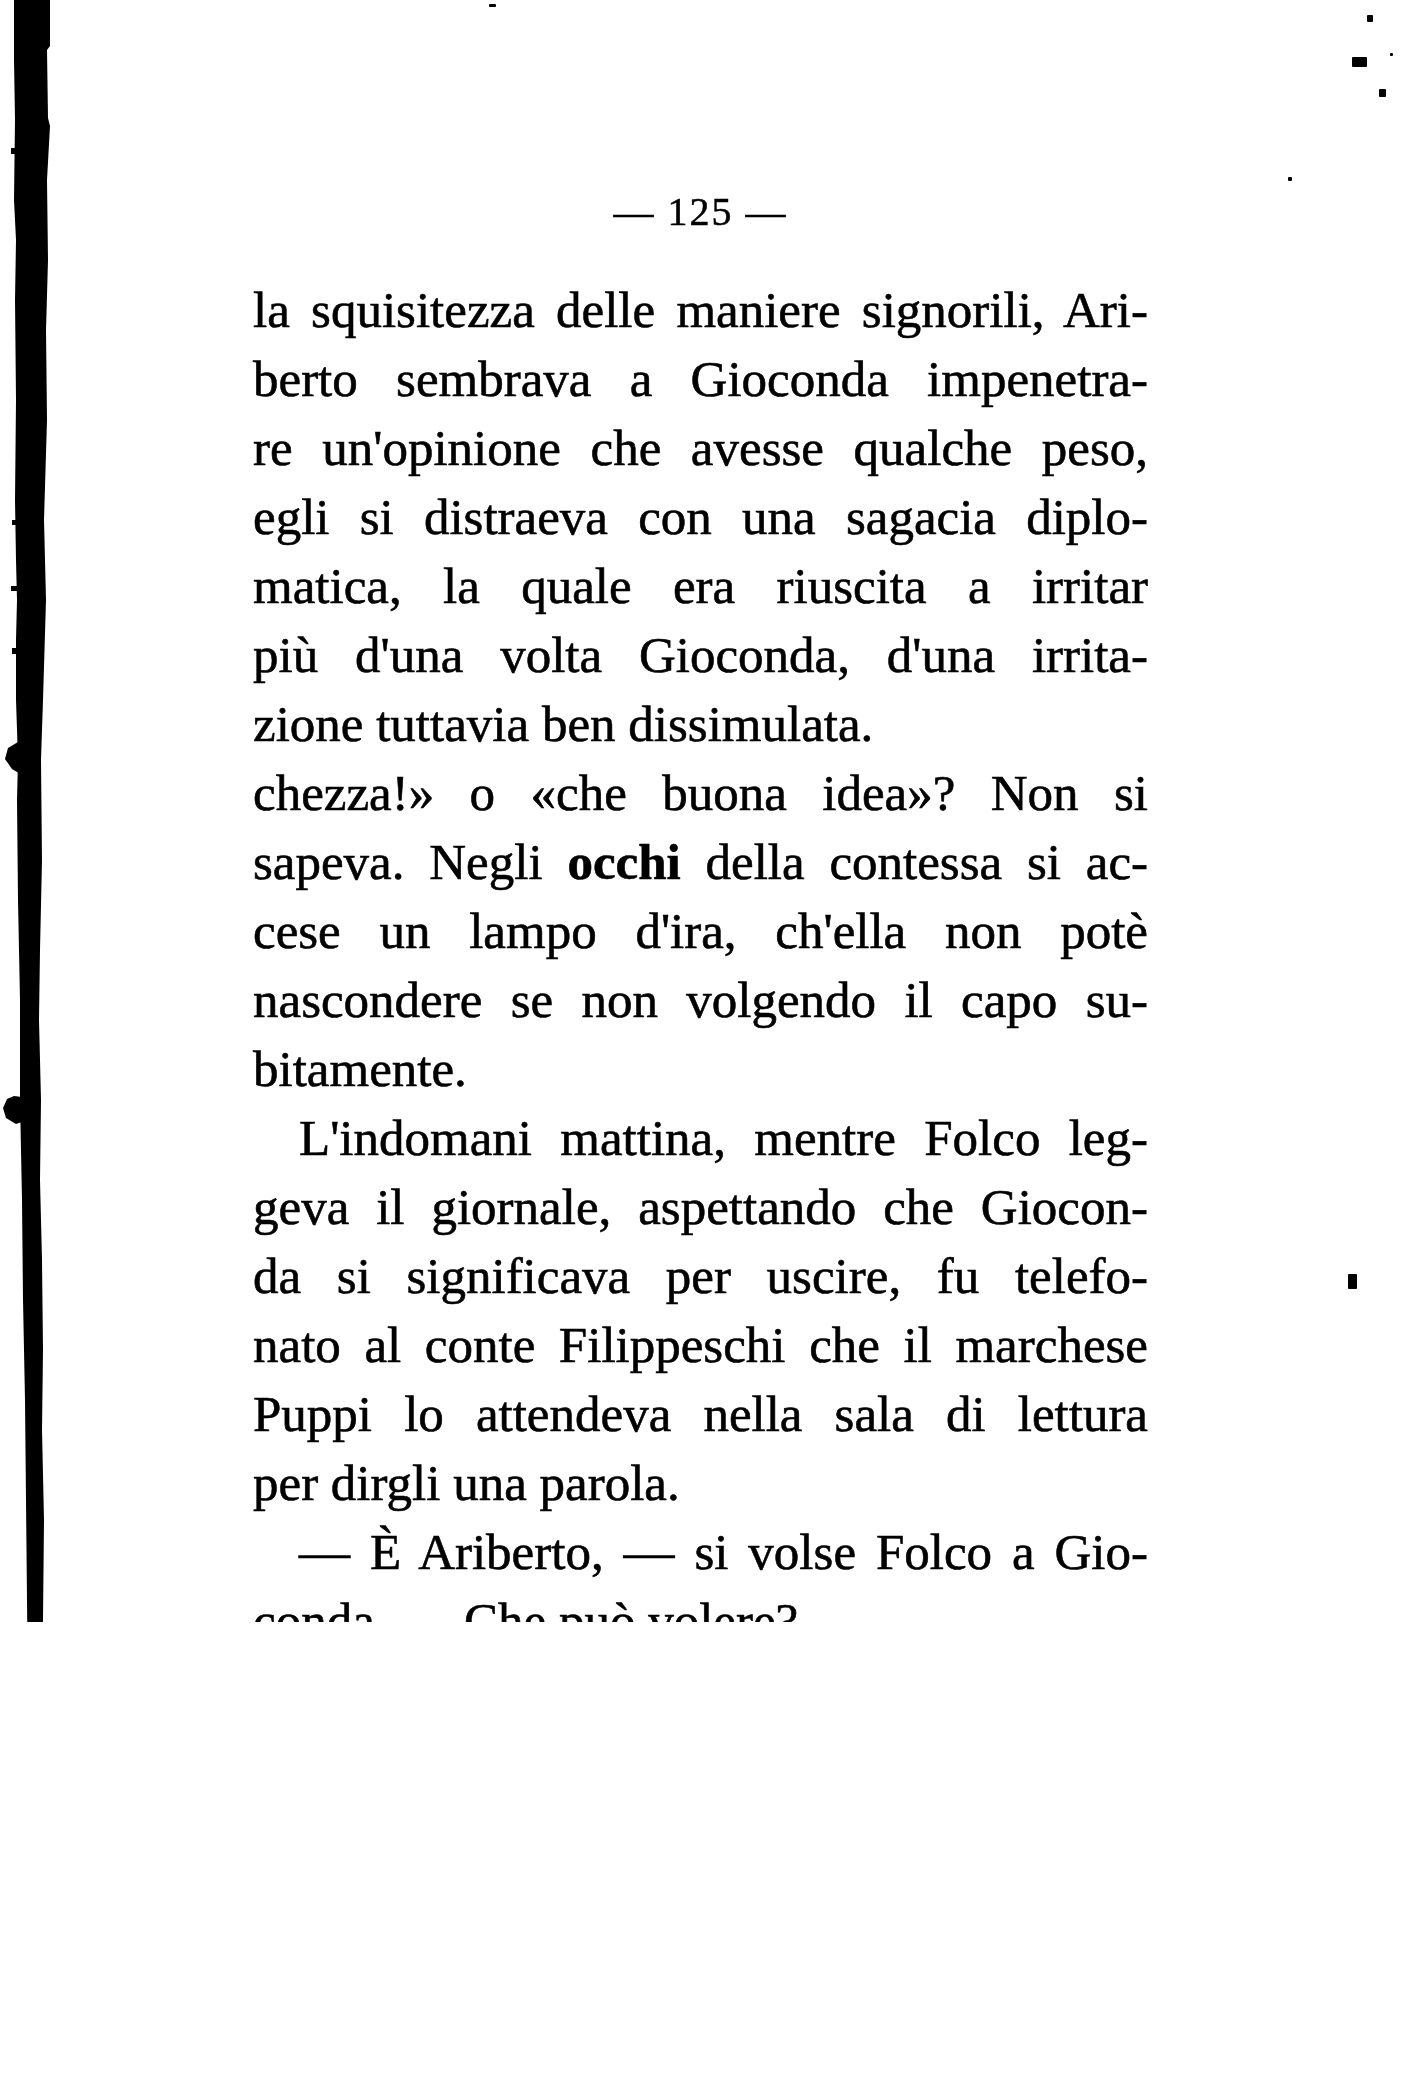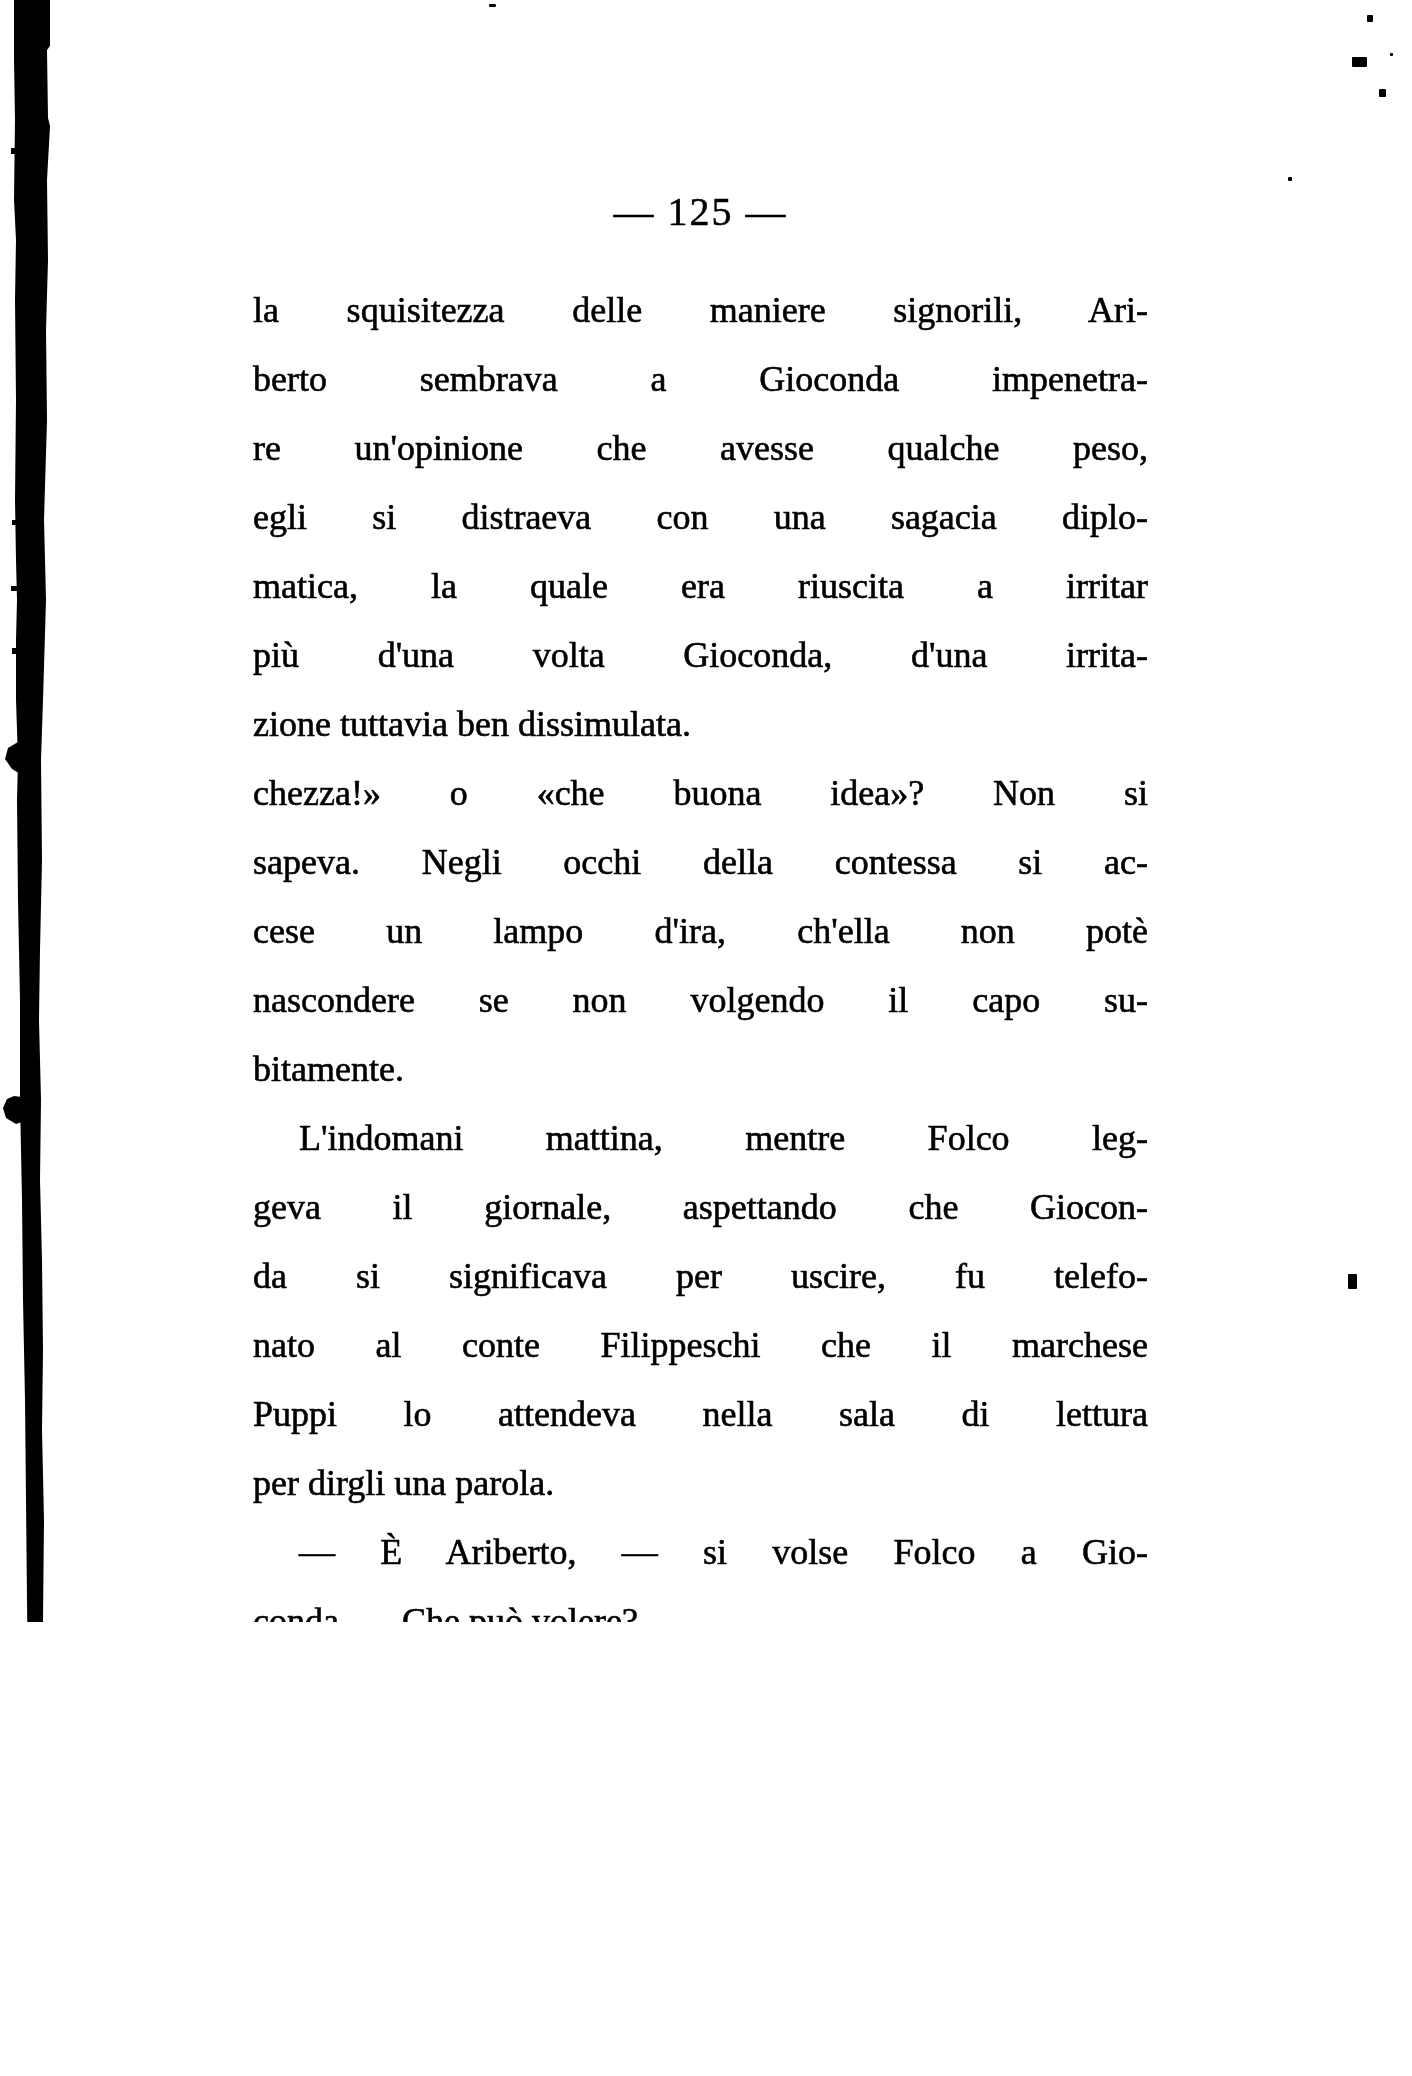--- a/index.html
+++ b/index.html
@@ -20,28 +20,28 @@
     text-align: center;
     font-size: 40px;
     letter-spacing: 2px;
     -webkit-text-stroke: 0.5px #000;
   }
   .body-text {
     position: absolute;
     left: 253px;
     width: 895px;
     top: 276px;
-    font-size: 36px;
+    font-size: 51px;
     line-height: 69px;
     -webkit-text-stroke: 0.6px #000;
   }
   .line { text-align: left; }
   .line.j { text-align: justify; text-align-last: justify; }
   .line.ind { padding-left: 46px; }
-  .line .b { font-weight: 400; margin-top: 15px; }
+  .line .b { font-weight: 700; margin-top: 15px; }
   .speck {
     position: absolute;
     background: #000000;
     border-radius: 1px;
   }
   .binding {
     position: absolute;
     left: 0; top: 0;
   }
 </style>

